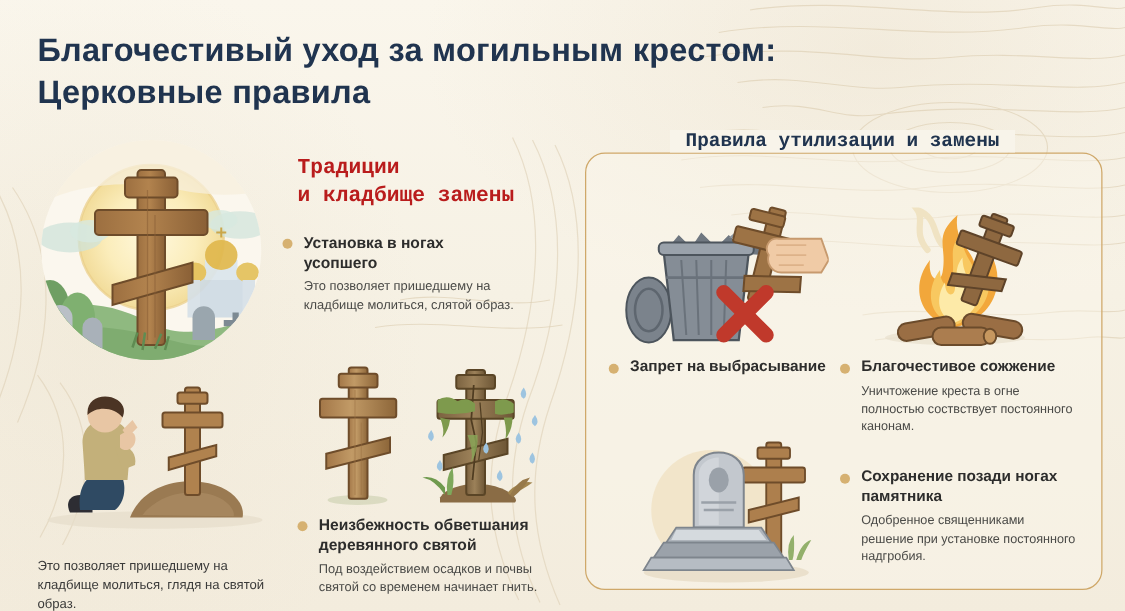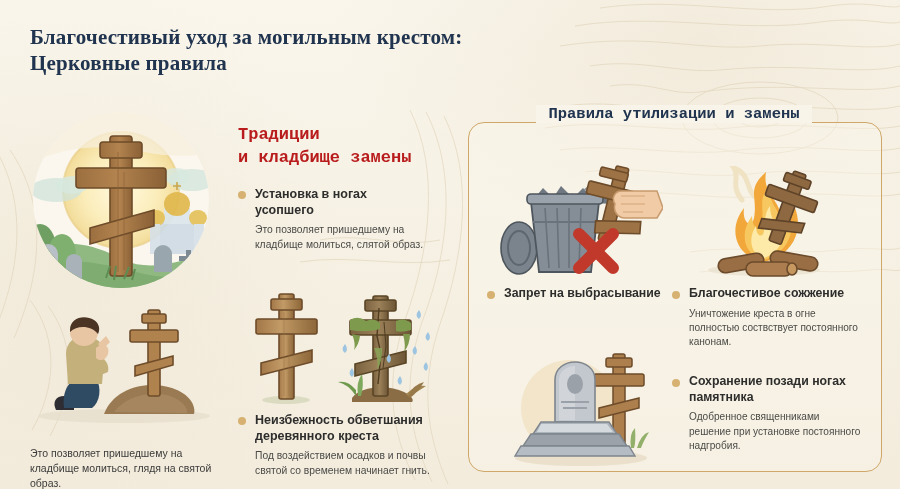--- a/index.html
+++ b/index.html
@@ -16,23 +16,23 @@
   .bg-tint{position:absolute;inset:0;
     background:
       radial-gradient(ellipse 520px 300px at 78% 8%, rgba(226,212,186,.30), rgba(226,212,186,0) 70%),
       radial-gradient(ellipse 380px 420px at 8% 55%, rgba(228,215,190,.22), rgba(228,215,190,0) 70%),
       linear-gradient(180deg,#faf6ec 0%,#f6f1e4 48%,#f3ecdd 100%);
   }
 
   
   .title{
     position:absolute;left:30px;top:24px;z-index:6;
-    font-family:Liberation Serif, serif;
+    font-family:Liberation Sans, sans-serif;
     font-weight:bold;
-    font-size:21px;
+    font-size:26px;
     line-height:1.26;
     color:#20344f;
     letter-spacing:.2px;
     white-space:pre-line;
   }
 
   
   .circle-illu{position:absolute;left:14px;top:112px;width:215px;height:180px;z-index:3;}
   .kneel-illu{position:absolute;left:22px;top:292px;width:205px;height:148px;z-index:3;}
   .caption-left{
@@ -52,21 +52,21 @@
     background:#d6b171;
   }
   .bullet .btitle{
     margin-left:17px;font-size:12.5px;line-height:1.28;color:#2d2d2c;font-weight:600;
     white-space:pre-line;
   }
   .bullet .bdesc{
     margin-left:17px;margin-top:5px;font-size:10.3px;line-height:1.42;color:#4a4a47;
     white-space:pre-line;
   }
-  .mid-b1{left:238px;top:186px;width:190px;}
+  .mid-b1{left:226px;top:186px;width:190px;}
   .mid-b2{left:238px;top:412px;width:210px;}
   .mid-illu{position:absolute;left:248px;top:288px;width:190px;height:118px;z-index:3;}
 
   
   .panel{
     position:absolute;left:468px;top:122px;width:412px;height:348px;z-index:2;
     border:1.4px solid #cfa869;border-radius:16px;
     background:rgba(250,246,236,.45);
   }
   .panel-head{
@@ -277,21 +277,21 @@
         <path d="M97,56 q4,6 0,9 q-5,-3 0,-9"></path>
         <path d="M104,80 q4,6 0,9 q-5,-3 0,-9"></path>
         <path d="M141,66 q4,6 0,9 q-5,-3 0,-9"></path>
         <path d="M152,88 q4,6 0,9 q-5,-3 0,-9"></path>
       </g>
     </g>
   </svg>
 
   <div class="bullet mid-b2">
     <span class="dot"></span>
-    <div class="btitle">Неизбежность обветшания деревянного креста</div>
+    <div class="btitle">Неизбежность обветшания деревянного святой</div>
     <div class="bdesc">Под воздействием осадков и почвы святой со временем начинает гнить.</div>
   </div>
 
   <div class="panel"></div>
   <div class="panel-head"><span class="ph-text">Правила утилизации и замены</span></div>
 
   <svg class="r-illu-trash" viewBox="0 0 176 118">
 
     <ellipse cx="32" cy="88" rx="18" ry="26" fill="#7b838c" stroke="#4d555d" stroke-width="1.6"></ellipse>
     <ellipse cx="32" cy="88" rx="11" ry="17" fill="none" stroke="#5e666f" stroke-width="2"></ellipse>

